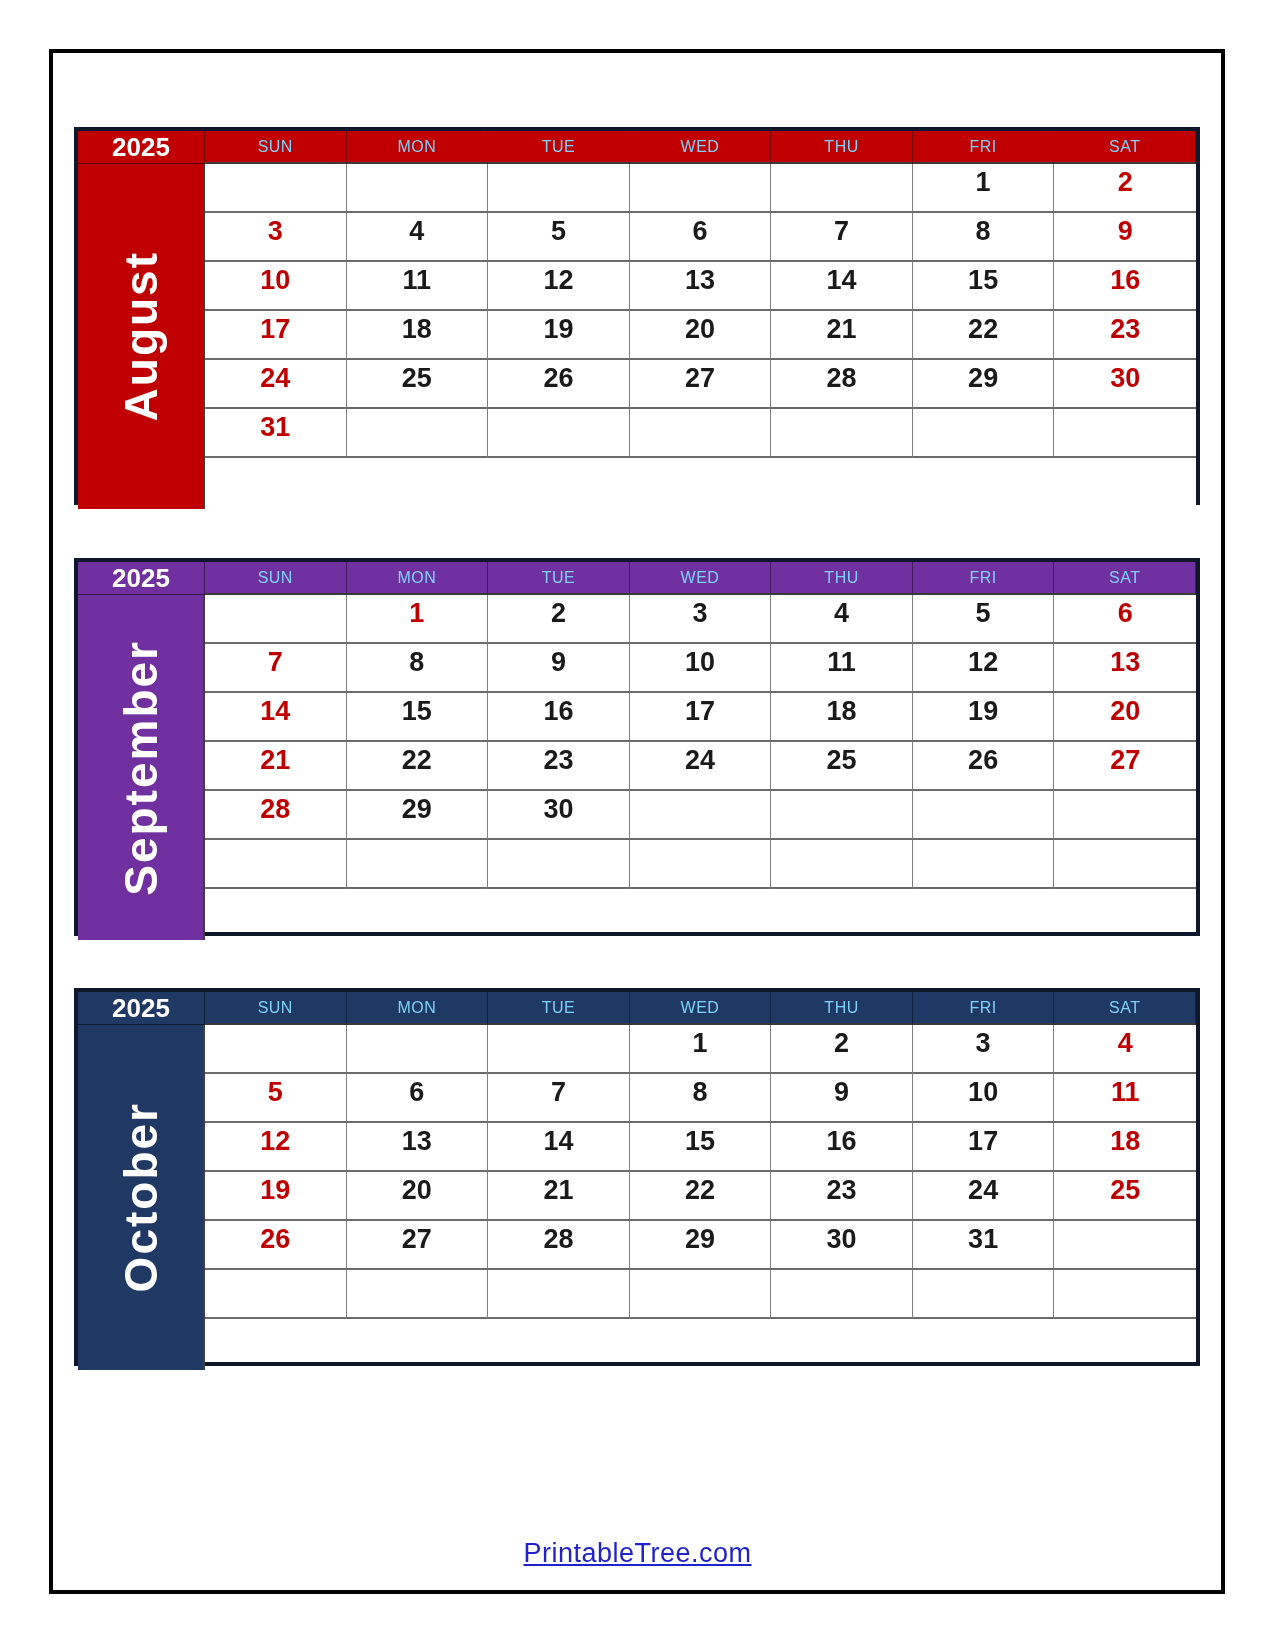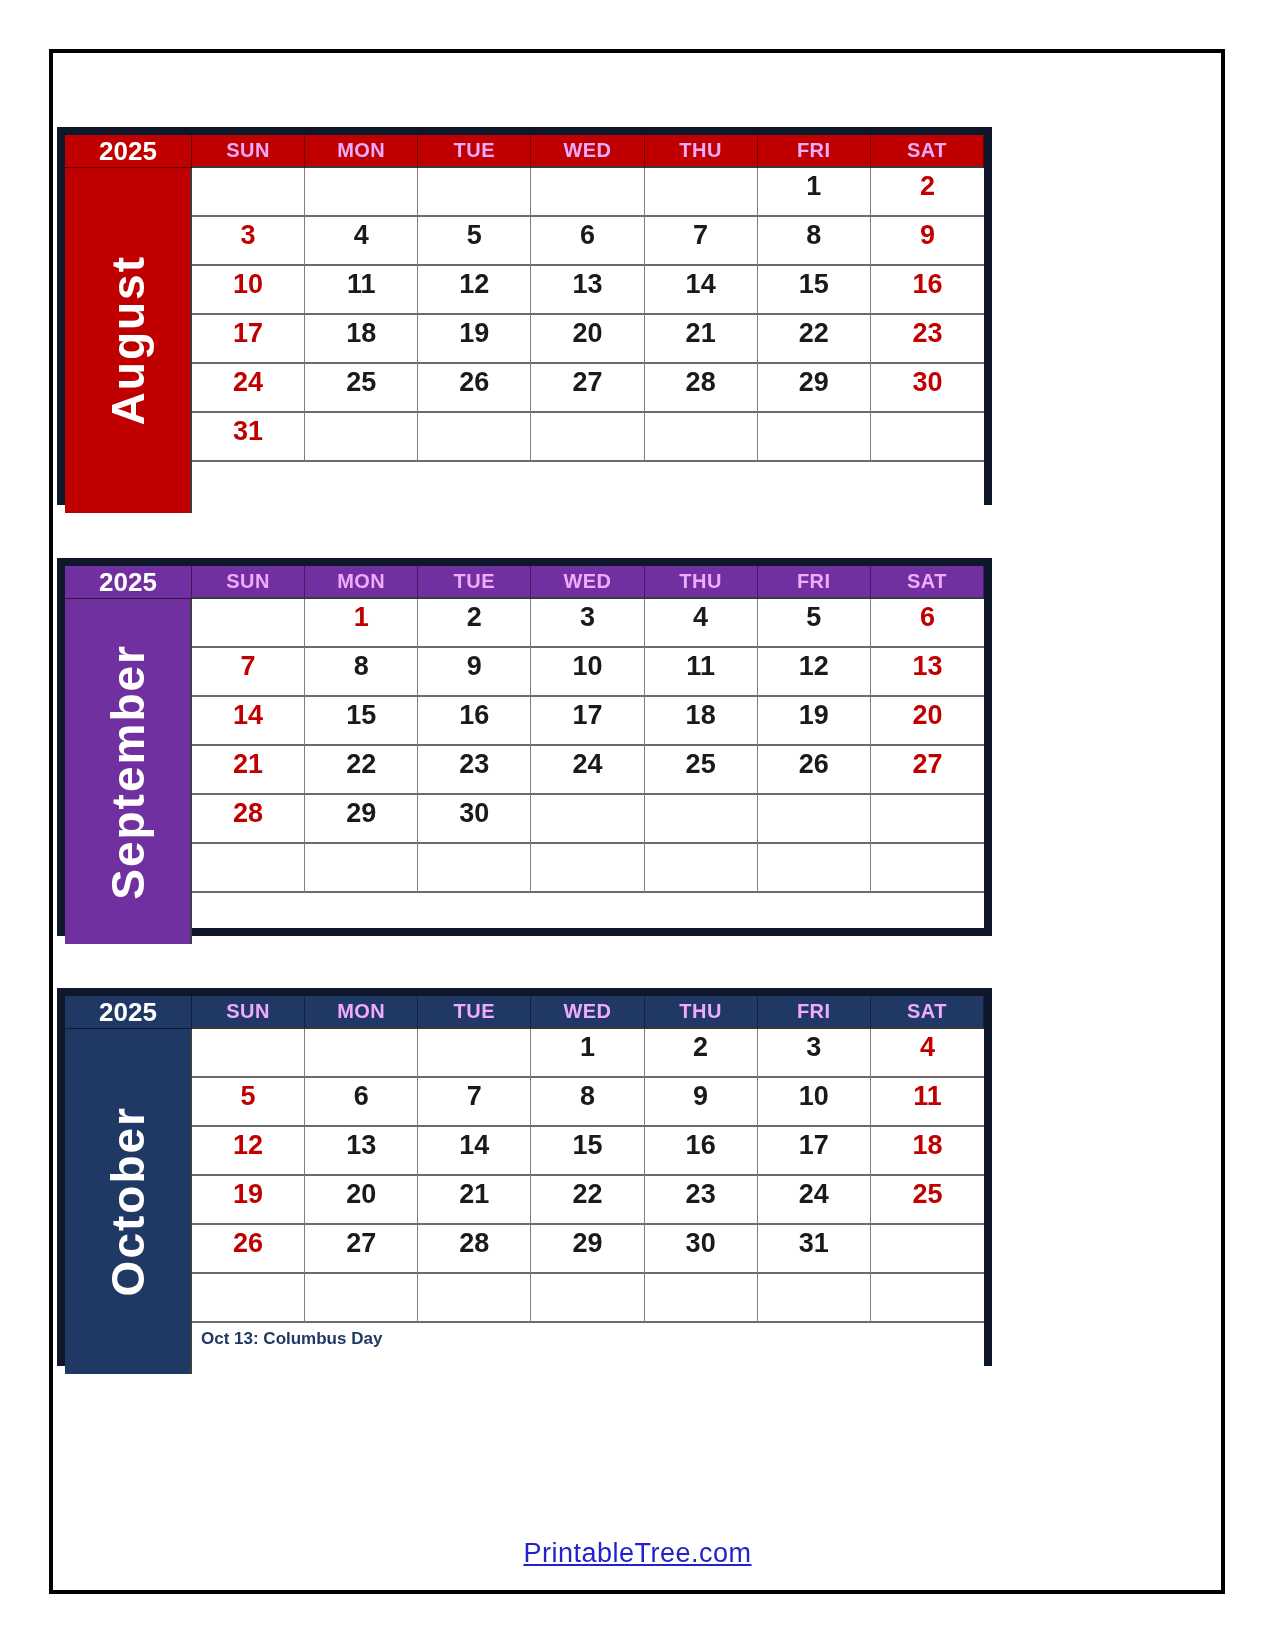--- a/index.html
+++ b/index.html
@@ -2,32 +2,32 @@
 <html><head>
 <meta charset="utf-8">
 <style>
   * { box-sizing: border-box; margin: 0; padding: 0; }
   html, body { width: 1275px; height: 1650px; background: #ffffff;
     font-family: "Liberation Sans", sans-serif; position: relative; overflow: hidden; }
 
   .page-frame { position: absolute; left: 49px; top: 49px; width: 1176px; height: 1545px;
     border: 4px solid #000000; }
 
-  .month-block { position: absolute; left: 57px; width: 935px; height: 378px;
+  .month-block { position: absolute; left: 74px; width: 1126px; height: 378px;
     display: grid; grid-template-columns: 127px repeat(7, 1fr);
     grid-template-rows: 33px repeat(6, 49px) 51px;
-    border: 8px solid #0f172a; background: #ffffff; }
+    border: 4px solid #0f172a; background: #ffffff; }
   #month-0 { top: 127px; }
   #month-1 { top: 558px; }
   #month-2 { top: 988px; }
 
   .year-cell { grid-row: 1; grid-column: 1; color: #ffffff; font-weight: bold;
     font-size: 26px; display: flex; align-items: center; justify-content: center;
     border-right: 1px solid rgba(0,0,0,0.45); border-bottom: 1px solid rgba(0,0,0,0.55); }
-  .weekday-cell { grid-row: 1; color: #f0abfc; font-weight: bold; font-size: 20px;
+  .weekday-cell { grid-row: 1; color: #7dd3fc; font-weight: normal; font-size: 16px;
     letter-spacing: 0.5px; display: flex; align-items: center; justify-content: center;
     border-right: 1px solid rgba(0,0,0,0.40); border-bottom: 2px solid #3a3a3a; }
   .weekday-cell:last-of-type { border-right: none; }
 
   .month-band { grid-column: 1; grid-row: 2 / 9; display: flex; align-items: center;
     justify-content: center; border-right: 2px solid #3f3f3f; }
   .month-band .vlabel { writing-mode: vertical-rl; transform: rotate(180deg);
     color: #ffffff; font-weight: bold; font-size: 46px; letter-spacing: 2px; }
 
   .day-cell { border-right: 1px solid #7f7f7f; border-bottom: 2px solid #6b6b6b;
@@ -207,19 +207,18 @@
       <div class="day-cell" style="grid-area: 6 / 6; color: rgb(26, 26, 26);">30</div>
       <div class="day-cell" style="grid-area: 6 / 7; color: rgb(26, 26, 26);">31</div>
       <div class="day-cell last-col" style="grid-area: 6 / 8;"></div>
       <div class="day-cell" style="grid-area: 7 / 2;"></div>
       <div class="day-cell" style="grid-area: 7 / 3;"></div>
       <div class="day-cell" style="grid-area: 7 / 4;"></div>
       <div class="day-cell" style="grid-area: 7 / 5;"></div>
       <div class="day-cell" style="grid-area: 7 / 6;"></div>
       <div class="day-cell" style="grid-area: 7 / 7;"></div>
       <div class="day-cell last-col" style="grid-area: 7 / 8;"></div>
-      <div class="note-cell" style="color: rgb(31, 56, 100);">Oct 13: Columbus Day</div>
     </div>
   </div>
 
 <div class="footer">
   <a href="#" style="color: rgb(34, 34, 204);">PrintableTree.com</a>
 </div>
 
 </body></html>

